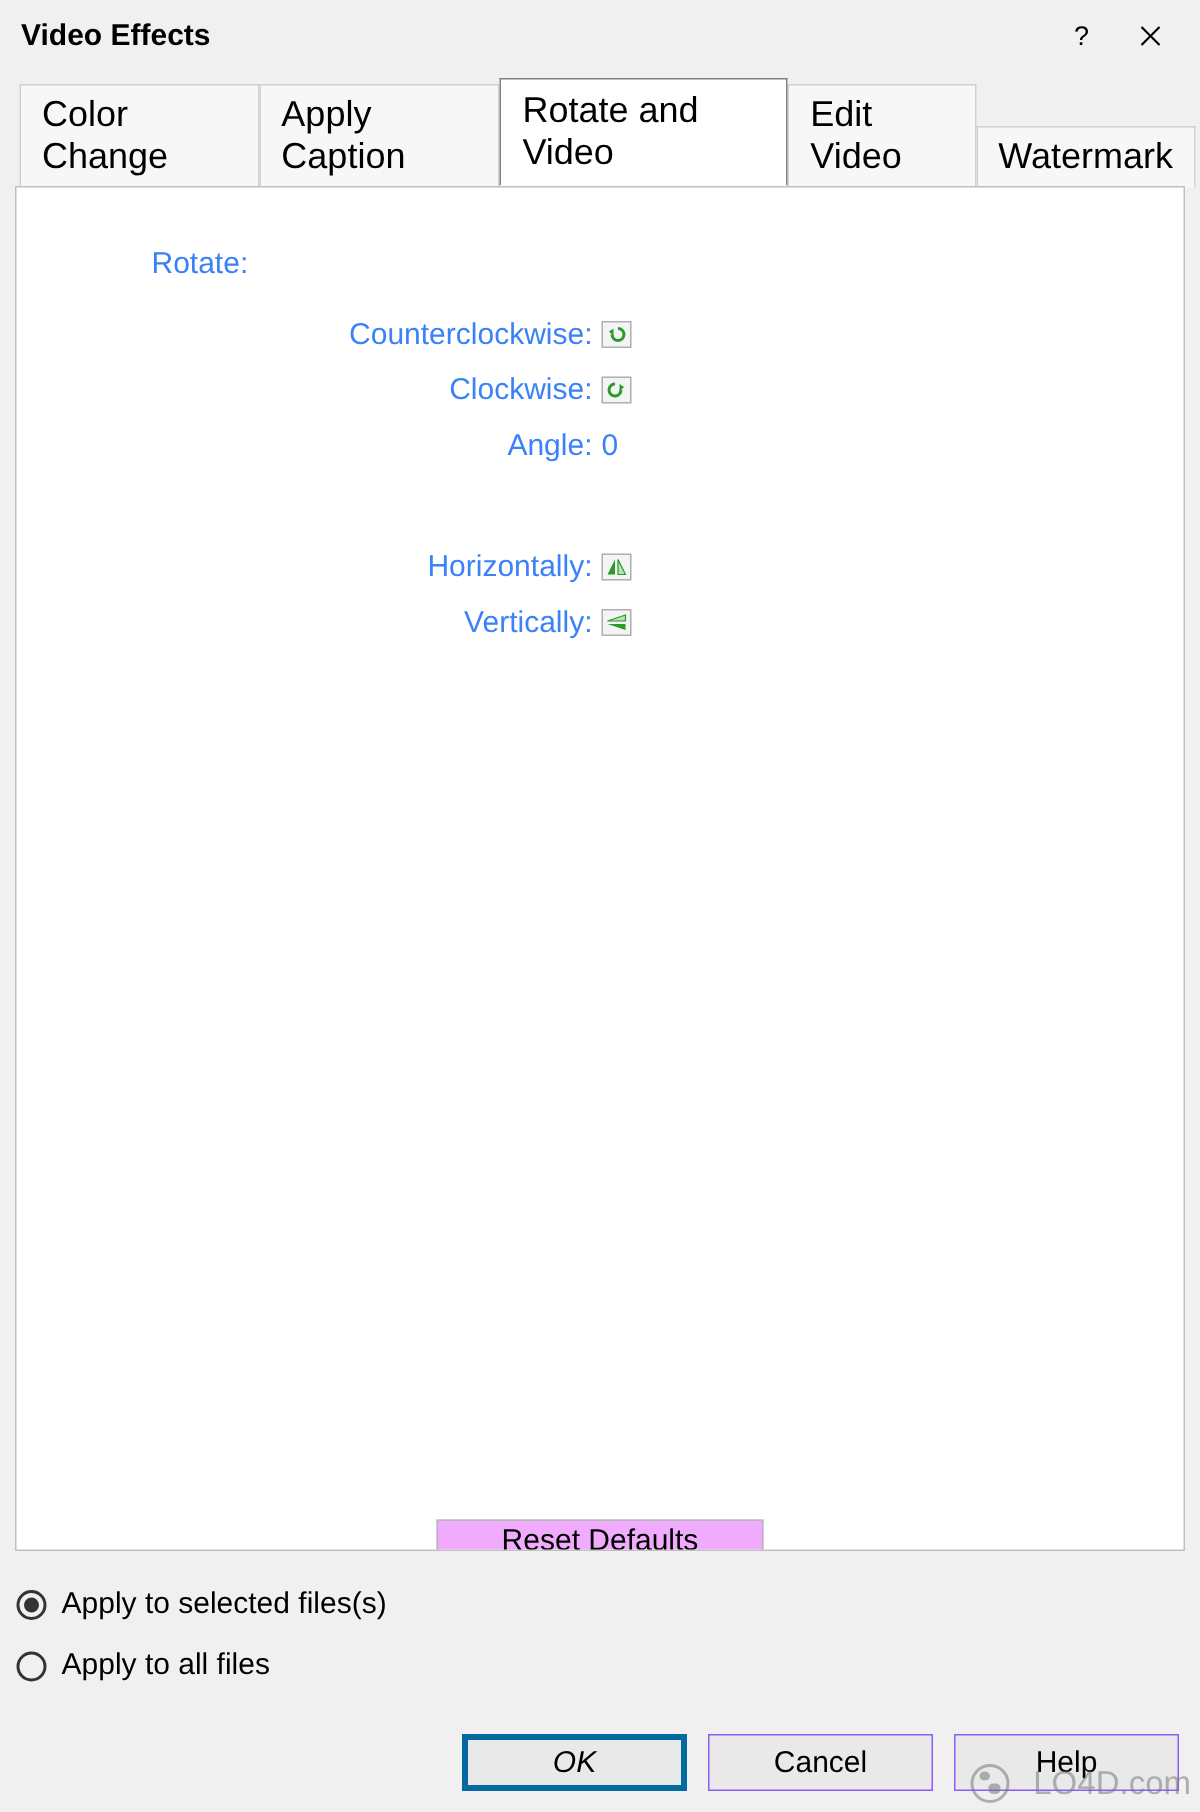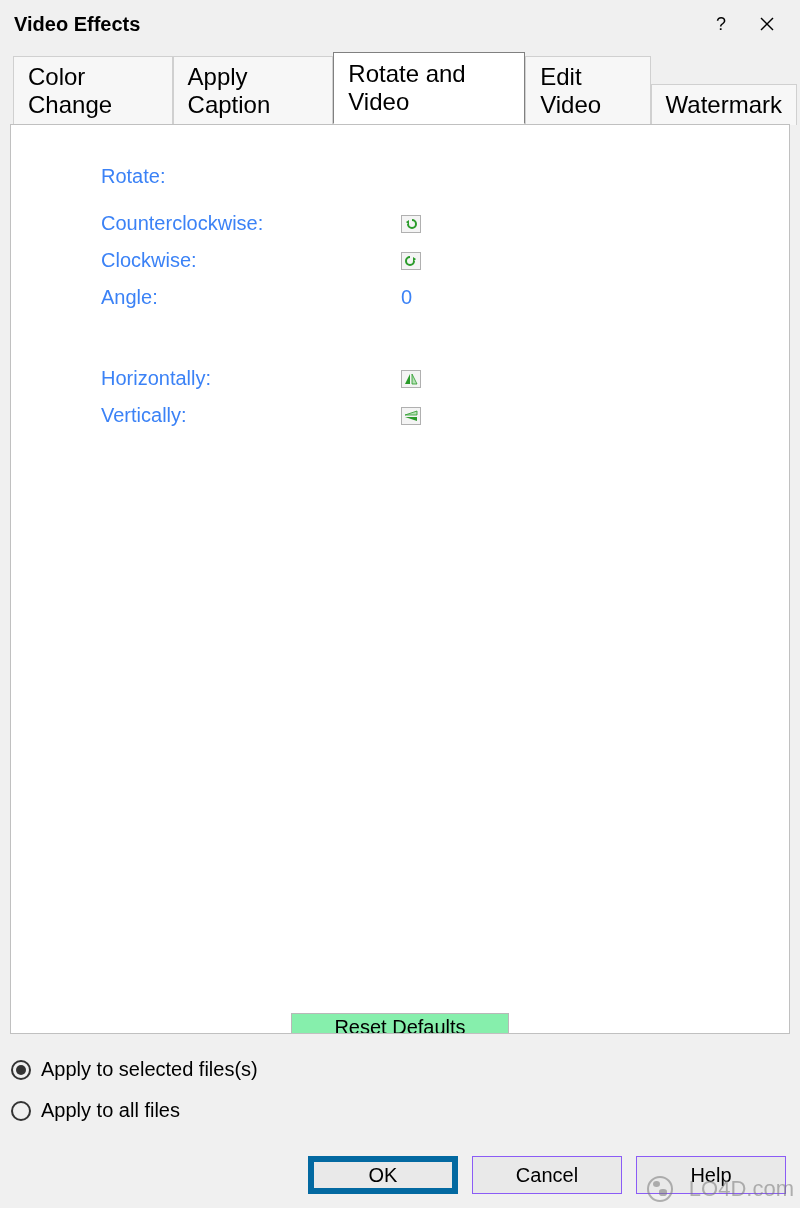--- a/index.html
+++ b/index.html
@@ -87,21 +87,21 @@
   .section-label {
     margin-bottom: 24px;
   }
   .form-row {
     display: flex;
     align-items: center;
     margin-bottom: 14px;
   }
   .form-row .lbl {
     width: 300px;
-    text-align: left;
+    text-align: right;
     padding-right: 6px;
   }
   .form-row .val {
     width: 40px;
   }
   .icon-btn {
     width: 20px;
     height: 18px;
     border: 1px solid #b0b0b0;
     background: #f4f4f4;
@@ -114,21 +114,21 @@
   .reset-row {
     position: absolute;
     bottom: 0;
     left: 0;
     right: 0;
     display: flex;
     justify-content: center;
     padding-bottom: 0;
   }
   .reset-btn {
-    background: #86efac;
+    background: #f0abfc;
     border: 1px solid #b8b8b8;
     font-size: 20px;
     padding: 2px 42px 0 42px;
     height: 26px;
     overflow: hidden;
     position: relative;
     top: 6px;
   }
   .bottom-area {
     padding: 24px 14px 14px 11px;
@@ -165,21 +165,22 @@
     width: 150px;
     height: 38px;
     background: #e9e9e9;
     border: 1px solid #8b5cf6;
     font-size: 20px;
     display: flex;
     align-items: center;
     justify-content: center;
   }
   .btn.primary {
-    border: 6px solid #0369a1;
+    border: 4px solid #0369a1;
+    font-style: italic;
   }
   .watermark {
     position: absolute;
     bottom: 6px;
     right: 6px;
     font-size: 22px;
     color: rgba(120,120,120,0.55);
     font-family: Arial, sans-serif;
     display: flex;
     align-items: center;

